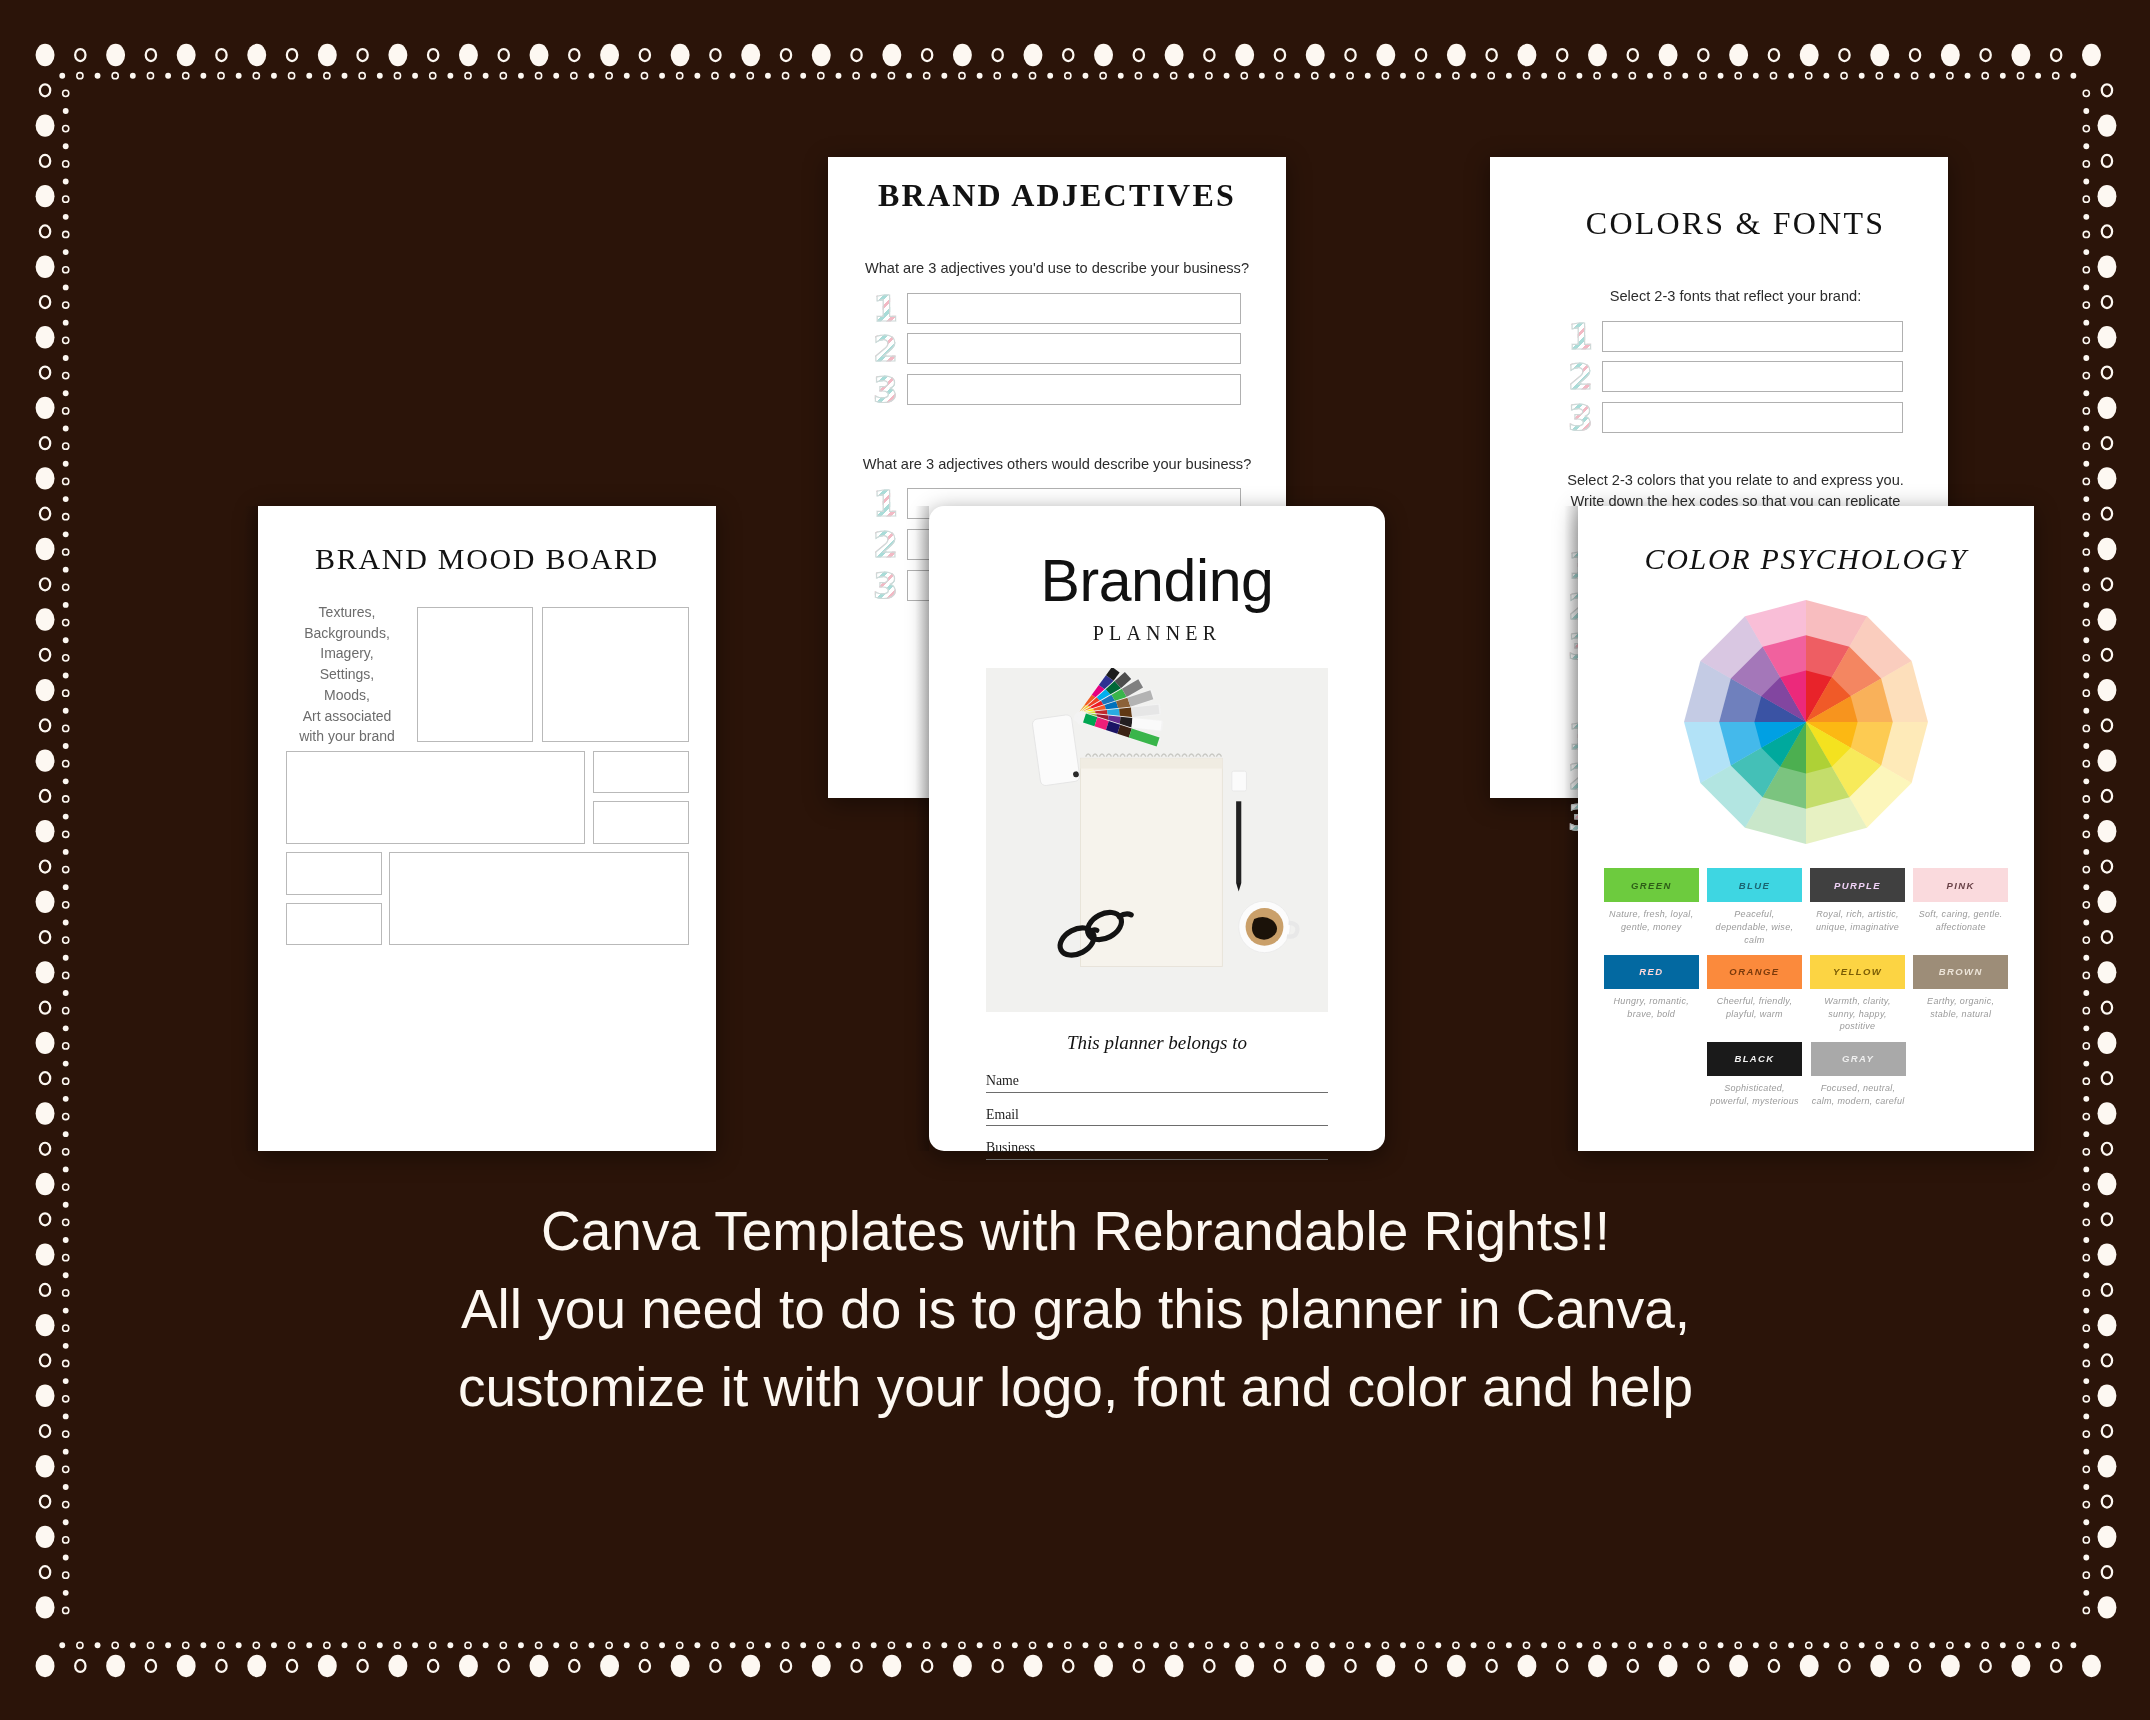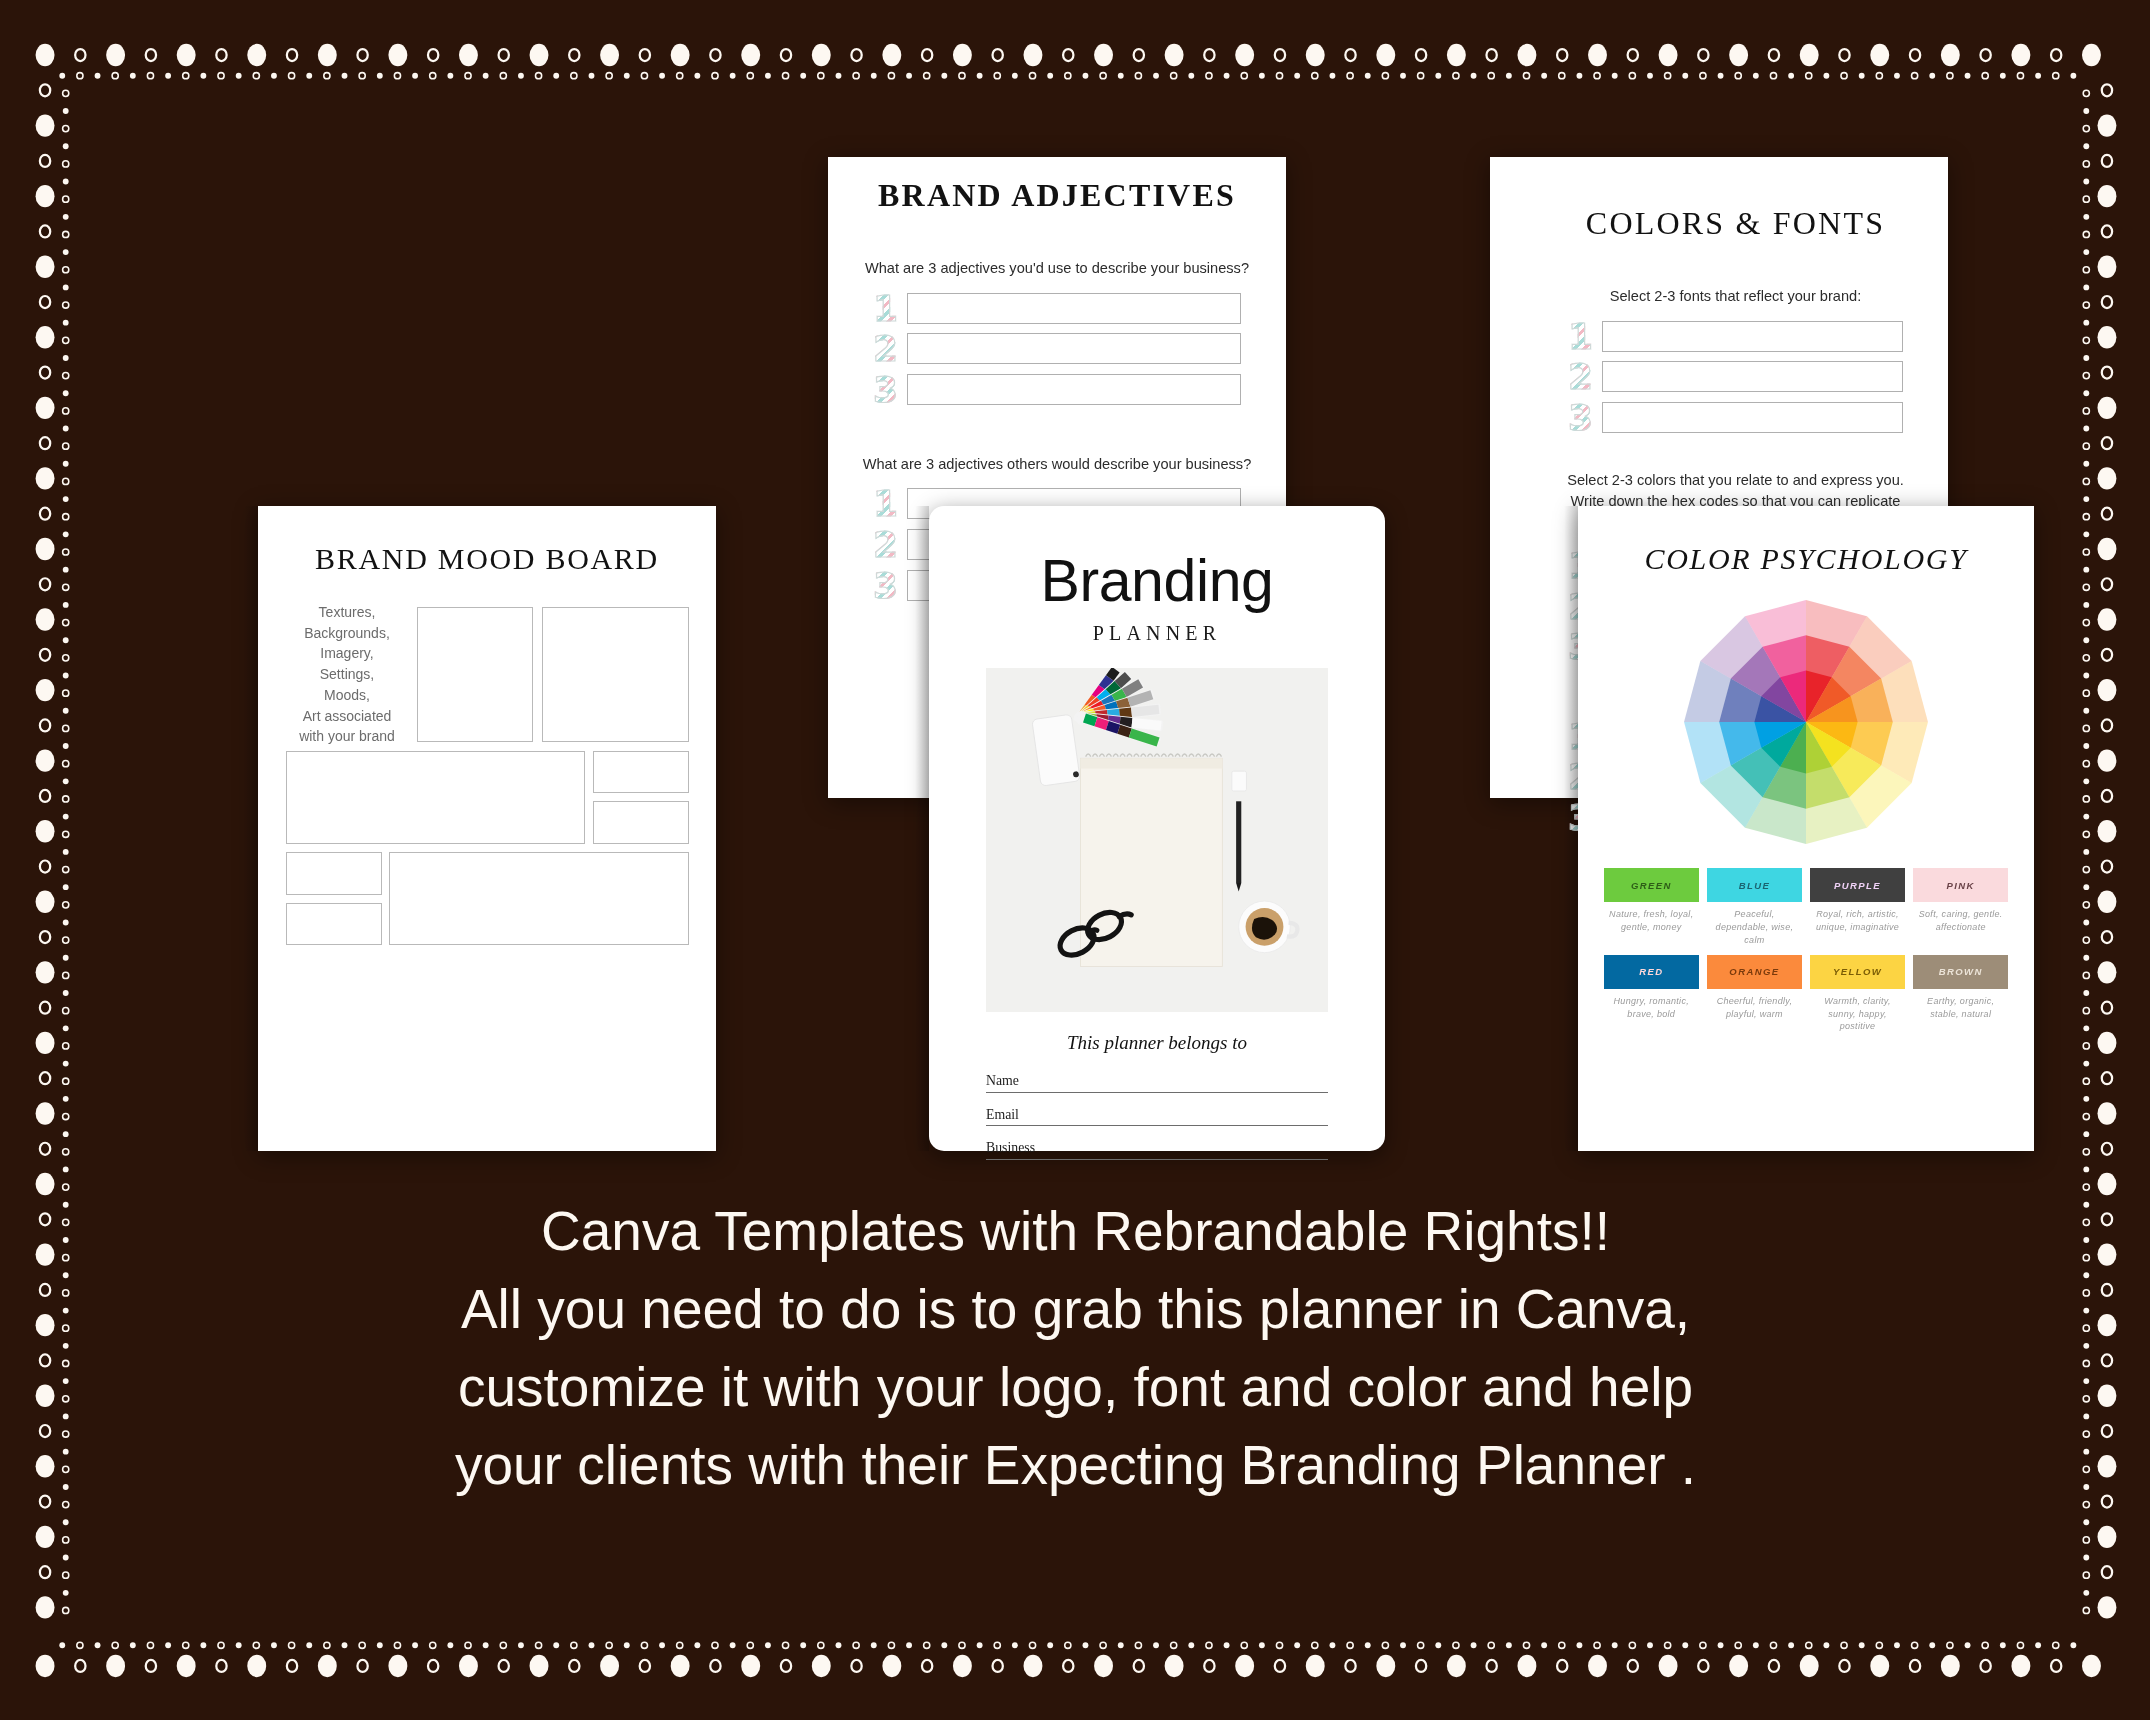--- a/index.html
+++ b/index.html
@@ -675,28 +675,41 @@
           <div class="swatch-desc">Warmth, clarity, sunny, happy, postitive</div>
         </div>
         <div class="swatch-cell">
           <div class="swatch-box" style="background: rgb(157, 141, 120); color: rgb(236, 228, 216);">
             <span>BROWN</span>
           </div>
           <div class="swatch-desc">Earthy, organic, stable, natural</div>
         </div>
       </div>
 
+      <div class="swatch-row">
+        <div class="swatch-cell" style="margin-left:103px;">
+          <div class="swatch-box" style="background: rgb(26, 26, 26); color: rgb(242, 242, 242);">
+            <span>BLACK</span>
+          </div>
+          <div class="swatch-desc">Sophisticated, powerful, mysterious</div>
+        </div>
+        <div class="swatch-cell">
+          <div class="swatch-box" style="background: rgb(169, 169, 169); color: rgb(239, 239, 239);">
+            <span>GRAY</span>
+          </div>
+          <div class="swatch-desc">Focused, neutral, calm, modern, careful</div>
+        </div>
+      </div>
     </div>
   </div>
 
   <div id="caption">
     <span class="cap-line">Canva Templates with Rebrandable Rights!!</span>
     <span class="cap-line">All you need to do is to grab this planner in Canva,</span>
     <span class="cap-line">customize it with your logo, font and color and help</span>
-    <span class="cap-line">your clients with their Expecting Branding Planner .</span>
   </div>
 </div>
 
 <div class="frame">
   <svg viewBox="0 0 2424 1900" preserveAspectRatio="none">
       <ellipse cx="14" cy="14" rx="11" ry="13" fill="#fdf8f2"></ellipse>
       <ellipse cx="14" cy="1886" rx="11" ry="13" fill="#fdf8f2"></ellipse>
       <ellipse cx="55" cy="14" rx="6" ry="7" fill="none" stroke="#fdf8f2" stroke-width="2.6"></ellipse>
       <ellipse cx="55" cy="1886" rx="6" ry="7" fill="none" stroke="#fdf8f2" stroke-width="2.6"></ellipse>
       <ellipse cx="96" cy="14" rx="11" ry="13" fill="#fdf8f2"></ellipse>

